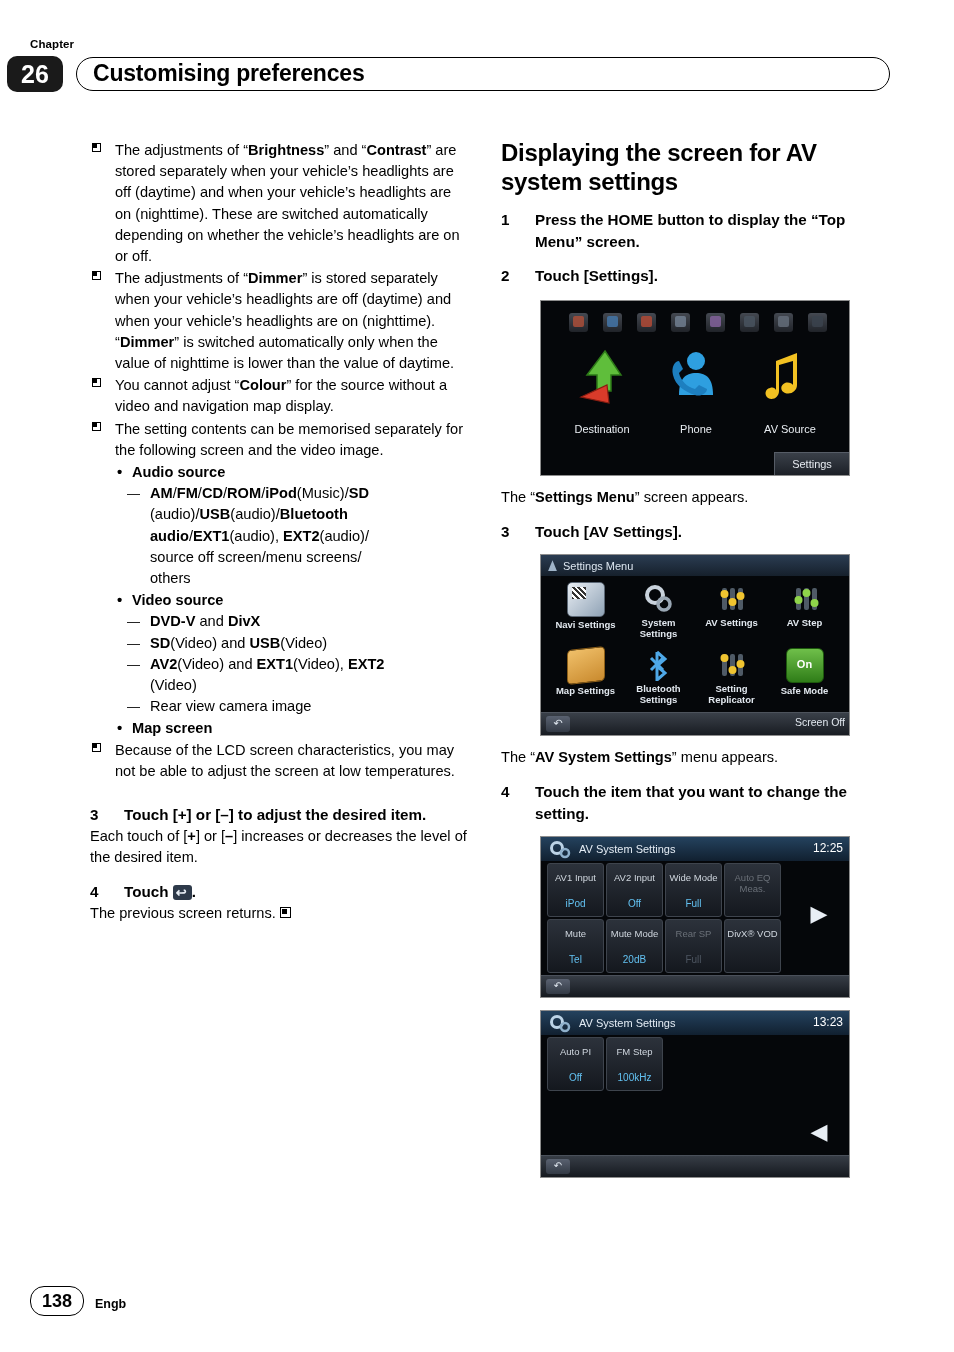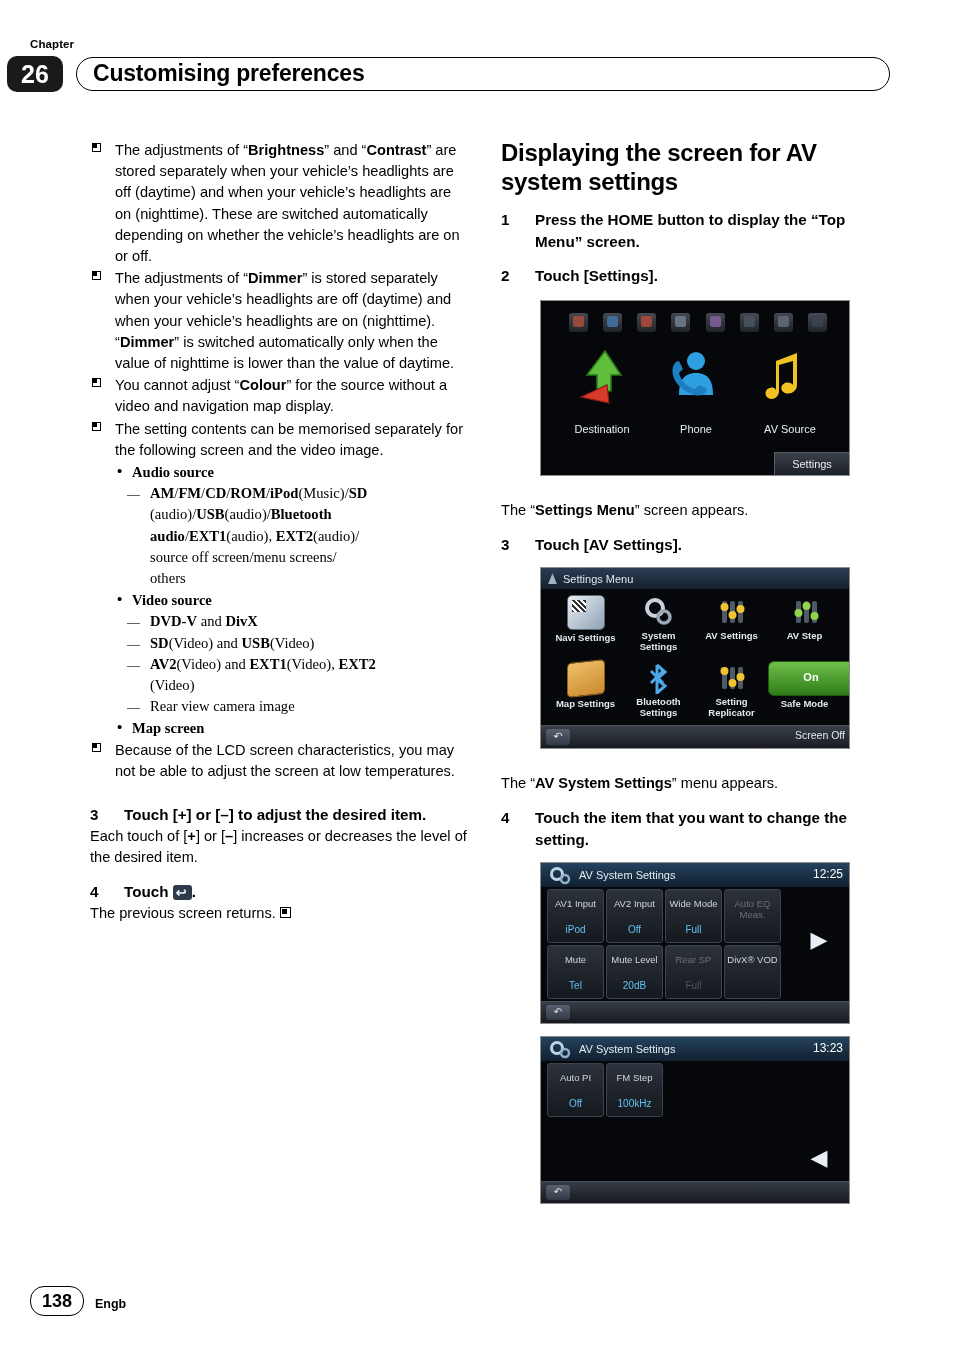--- a/index.html
+++ b/index.html
@@ -94,21 +94,20 @@
     left: 0; top: 0;
     width: 4px; height: 4px;
     background: #000;
   }
   b { font-weight: bold; }
 
   .sublist {
     padding-left: 25px;
     font-size: 14.6px;
     line-height: 21.2px;
-    font-family: Liberation Serif, serif;
   }
   .dot-item {
     position: relative;
     padding-left: 17px;
     font-weight: bold;
     margin-top: 1px;
   }
   .dot-item::before {
     content: "•";
     position: absolute;
@@ -150,21 +149,21 @@
   }
   .section-h1 {
     font-size: 24px;
     font-weight: bold;
     line-height: 29px;
     letter-spacing: -0.3px;
   }
   .after-text {
     font-size: 14.6px;
     line-height: 21.2px;
-    margin-top: 24px;
+    margin-top: 11px;
   }
 
   
   .backicon {
     display: inline-block;
     width: 19px; height: 15px;
     background: #2e3a4a;
     border-radius: 3px;
     position: relative;
     vertical-align: -3px;
@@ -647,21 +646,21 @@
                 <rect x="24" y="6" width="5" height="22" rx="2" fill="#4f5a66"></rect>
                 <circle cx="10.5" cy="10" r="4" fill="#f0c430"></circle>
                 <circle cx="18.5" cy="22" r="4" fill="#f0c430"></circle>
                 <circle cx="26.5" cy="16" r="4" fill="#f0c430"></circle>
               </svg>
           </div>
           <div class="sm-txt">Setting Replicator</div>
         </div>
 
         <div class="sm-cell">
-          <div class="sm-ico" style="background:linear-gradient(#6fbf4a,#2f7d18);border:1px solid #1d5a0d;border-radius:6px;padding-left:48px;">
+          <div class="sm-ico" style="background:linear-gradient(#6fbf4a,#2f7d18);border:1px solid #1d5a0d;border-radius:6px;">
             <div style="position:absolute;left:0;right:0;top:9px;text-align:center;font-size:11px;color:#fff">On</div>
           </div>
           <div class="sm-txt">Safe Mode</div>
         </div>
       </div>
       <div class="sm-bottombar">
         <div class="sm-back">↶</div>
         <div class="sm-screenoff">Screen Off</div>
       </div>
     </div>
@@ -702,21 +701,21 @@
             <div class="t">Auto EQ Meas.</div>
             <div class="v"></div>
           </div>
         </div>
         <div class="av-row">
           <div class="av-btn">
             <div class="t">Mute</div>
             <div class="v">Tel</div>
           </div>
           <div class="av-btn">
-            <div class="t">Mute Level</div>
+            <div class="t">Mute Mode</div>
             <div class="v">20dB</div>
           </div>
           <div class="av-btn dim">
             <div class="t">Rear SP</div>
             <div class="v">Full</div>
           </div>
           <div class="av-btn">
             <div class="t">DivX® VOD</div>
             <div class="v"></div>
           </div>

